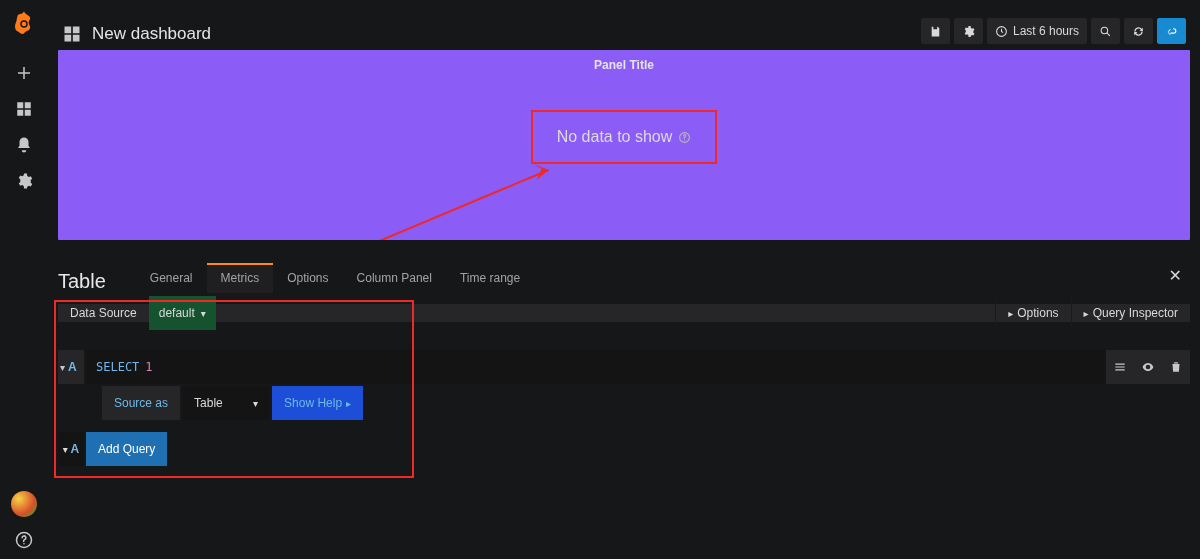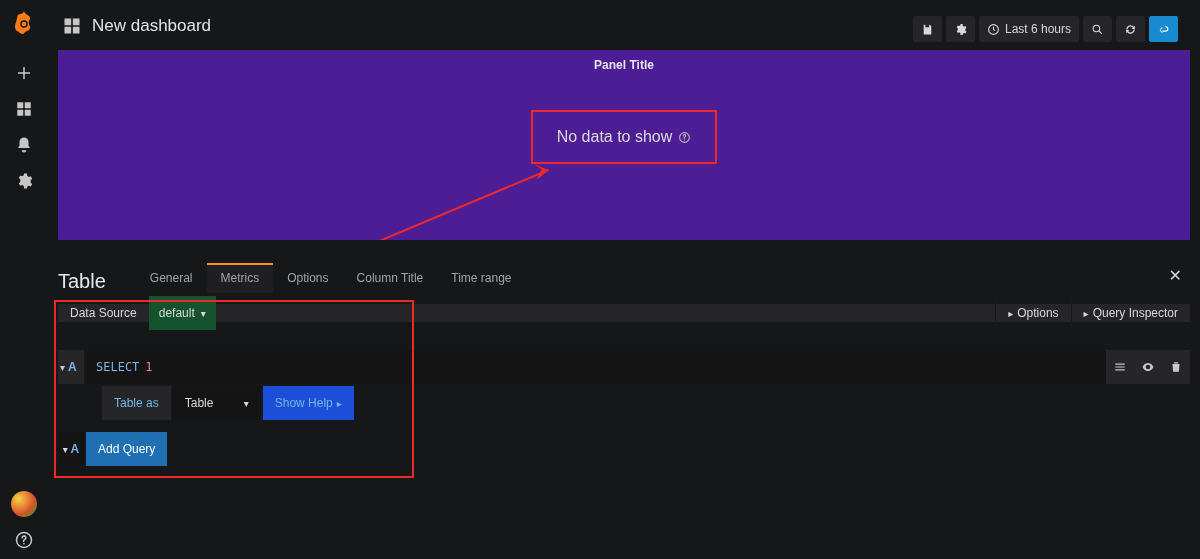--- a/index.html
+++ b/index.html
@@ -21,22 +21,22 @@
     z-index: 10;
   }
   .rail-top { display: flex; flex-direction: column; align-items: center; gap: 18px; }
   .rail-bottom { margin-top: auto; display: flex; flex-direction: column; align-items: center; gap: 14px; padding-bottom: 10px; }
   .rail-logo { width: 28px; height: 28px; margin-top: 4px; margin-bottom: 8px; }
   .rail-icon { width: 18px; height: 18px; fill: #c7c7c7; cursor: pointer; }
   .avatar { width: 26px; height: 26px; border-radius: 50%; background: radial-gradient(circle at 30% 30%, #f5d442, #d94e2c 60%, #3a2 90%); }
 
   
   .top-bar {
-    position: absolute; left: 48px; right: 8px; top: 0; height: 50px;
-    display: flex; align-items: flex-start; padding: 16px 14px;
+    position: absolute; left: 48px; right: 0; top: 0; height: 50px;
+    display: flex; align-items: flex-end; padding: 6px 14px;
   }
   .top-title-wrap { display: flex; align-items: center; gap: 10px; }
   .top-title { font-size: 17px; color: #e3e4e6; font-weight: 400; }
   .top-glyph { width: 20px; height: 20px; fill: #c7c7c7; }
   .top-right { margin-left: auto; display: flex; align-items: center; gap: 4px; }
   .tool-btn {
     background: #262628; border: 1px solid #262628;
     height: 26px; min-width: 28px; padding: 0 7px;
     display: inline-flex; align-items: center; justify-content: center; gap: 5px;
     color: #d8d9da; font-size: 12px; cursor: pointer; border-radius: 2px;
@@ -45,21 +45,21 @@
   .tool-btn svg { width: 13px; height: 13px; fill: #d8d9da; }
 
   
   .content {
     position: absolute; left: 48px; right: 0; top: 50px; bottom: 0;
     padding: 0 10px;
   }
 
   
   .panel {
-    background: #4c1d95;
+    background: #8b5cf6;
     height: 190px;
     position: relative;
     border-radius: 1px;
   }
   .panel-title {
     text-align: center; padding-top: 8px;
     font-size: 12px; font-weight: 600; color: #e3e4e6;
   }
   .panel-body {
     position: absolute; inset: 28px 0 0 0;
@@ -277,21 +277,21 @@
       <polygon points="494,120 482,130 487,119 479,114" fill="#f02828"></polygon>
     </svg>
   </div>
 
   <div class="editor-head">
     <div class="editor-type">Table</div>
     <div class="tabs">
       <div class="tab">General</div>
       <div class="tab active">Metrics</div>
       <div class="tab">Options</div>
-      <div class="tab">Column Title</div>
+      <div class="tab">Column Panel</div>
       <div class="tab">Time range</div>
     </div>
     <div class="editor-close">✕</div>
   </div>
 
   <div class="query-region">
 
     <div class="red-highlight" style="left:-4px; top:-4px; width:360px; height:178px;"></div>
 
     <div class="ds-row">
@@ -330,21 +330,21 @@
           <div class="q-tool">
               <svg viewBox="0 0 24 24">
                 <path d="M6 7h12l-1 13H7zM9 4h6l1 2H8z"></path>
               </svg>
             </div>
         </div>
       </div>
 
       <div class="fmt-row">
         <div class="fmt-spacer"></div>
-        <div class="fmt-label">Table as</div>
+        <div class="fmt-label">Source as</div>
         <div class="fmt-select">
           <span>Table</span>
           <span class="caret">▾</span>
         </div>
         <div class="fmt-help">Show Help</div>
       </div>
 
       <div class="add-row">
         <div class="add-handle">
           <span>▾</span>&nbsp;

